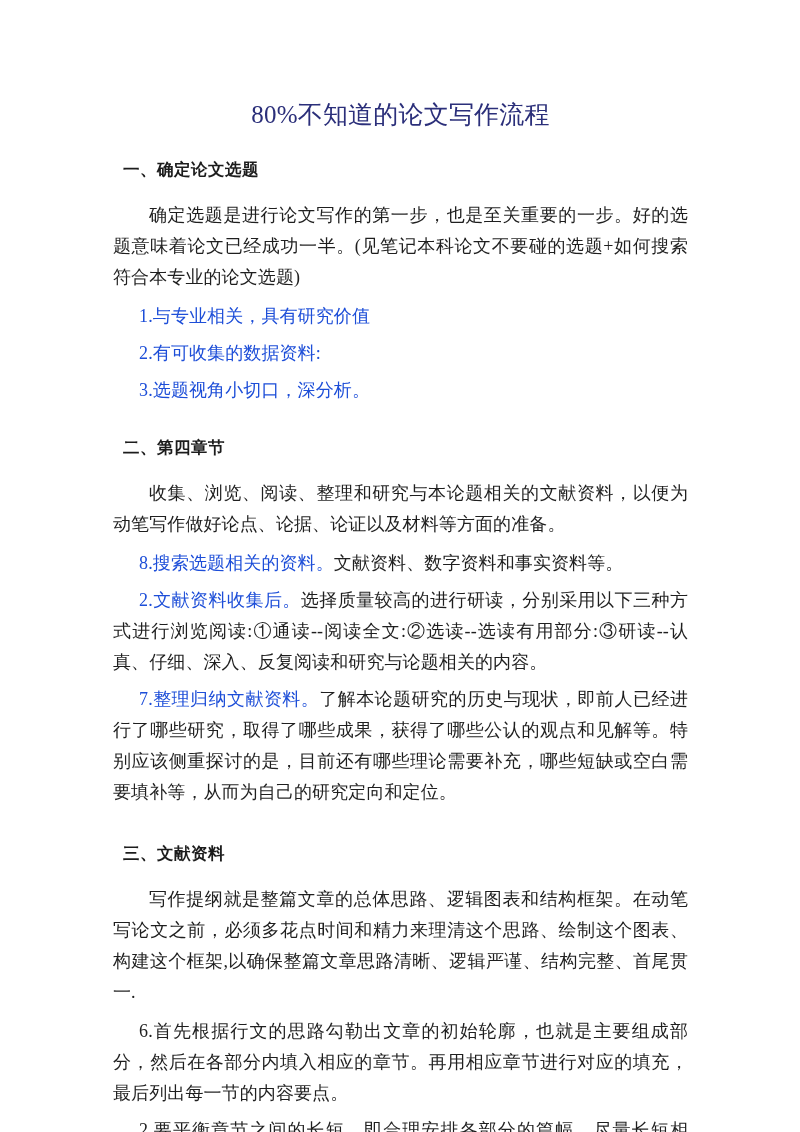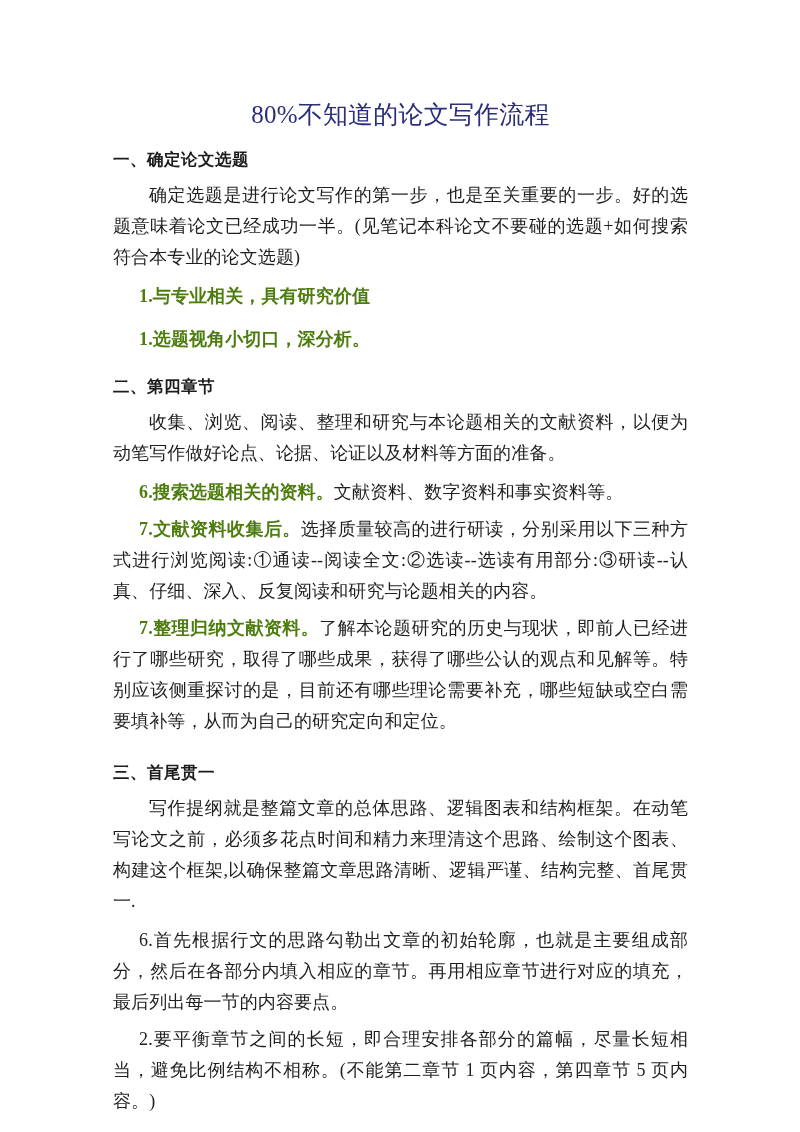--- a/index.html
+++ b/index.html
@@ -48,21 +48,21 @@
 
   .section {
     margin: 0;
   }
 
   .sec-heading {
     font-family: "Liberation Sans", "DejaVu Sans", sans-serif;
     font-size: 16.5px;
     font-weight: 700;
     color: #1c1c1c;
-    margin: 0;
+    margin: 10px;
     padding: 0;
     line-height: 30px;
     letter-spacing: 0.5px;
   }
 
   .para {
     font-size: 18px;
     line-height: 31px;
     margin: 0;
     text-align: justify;
@@ -73,22 +73,21 @@
 
   .para.indent {
     text-indent: 2em;
   }
 
   .para.hang {
     text-indent: 1.45em;
   }
 
   .red {
-    color: #4d7c0f;
-    font-weight: bold;
+    color: #1d4ed8;
   }
 
   .sp-6  { height: 6px; }
   .sp-8  { height: 8px; }
   .sp-12 { height: 12px; }
   .sp-16 { height: 16px; }
   .sp-20 { height: 20px; }
 </style>
 </head>
 <body>
@@ -102,50 +101,53 @@
 
     <div class="section">
       <h2 class="sec-heading">一、确定论文选题</h2>
       <div class="sp-6"></div>
       <p class="para indent">确定选题是进行论文写作的第一步，也是至关重要的一步。好的选题意味着论文已经成功一半。(见笔记本科论文不要碰的选题+如何搜索符合本专业的论文选题)</p>
       <div class="sp-8"></div>
       <p class="para hang">
         <span class="red">1.与专业相关，具有研究价值</span><span></span>
       </p>
       <div class="sp-6"></div>
+      <p class="para hang">
+        <span class="red">2.有可收集的数据资料:</span><span></span>
+      </p>
       <div class="sp-6"></div>
       <p class="para hang">
-        <span class="red">1.选题视角小切口，深分析。</span><span></span>
+        <span class="red">3.选题视角小切口，深分析。</span><span></span>
       </p>
     </div>
 
     <div class="sp-16"></div>
 
     <div class="section">
       <h2 class="sec-heading">二、第四章节</h2>
       <div class="sp-6"></div>
       <p class="para indent">收集、浏览、阅读、整理和研究与本论题相关的文献资料，以便为动笔写作做好论点、论据、论证以及材料等方面的准备。</p>
       <div class="sp-8"></div>
       <p class="para hang">
-        <span class="red">6.搜索选题相关的资料。</span><span>文献资料、数字资料和事实资料等。</span>
+        <span class="red">8.搜索选题相关的资料。</span><span>文献资料、数字资料和事实资料等。</span>
       </p>
       <div class="sp-6"></div>
       <p class="para hang">
-        <span class="red">7.文献资料收集后。</span><span>选择质量较高的进行研读，分别采用以下三种方式进行浏览阅读:①通读--阅读全文:②选读--选读有用部分:③研读--认真、仔细、深入、反复阅读和研究与论题相关的内容。</span>
+        <span class="red">2.文献资料收集后。</span><span>选择质量较高的进行研读，分别采用以下三种方式进行浏览阅读:①通读--阅读全文:②选读--选读有用部分:③研读--认真、仔细、深入、反复阅读和研究与论题相关的内容。</span>
       </p>
       <div class="sp-6"></div>
       <p class="para hang">
         <span class="red">7.整理归纳文献资料。</span><span>了解本论题研究的历史与现状，即前人已经进行了哪些研究，取得了哪些成果，获得了哪些公认的观点和见解等。特别应该侧重探讨的是，目前还有哪些理论需要补充，哪些短缺或空白需要填补等，从而为自己的研究定向和定位。</span>
       </p>
     </div>
 
     <div class="sp-20"></div>
 
     <div class="section">
-      <h2 class="sec-heading">三、首尾贯一</h2>
+      <h2 class="sec-heading">三、文献资料</h2>
       <div class="sp-6"></div>
       <p class="para indent">写作提纲就是整篇文章的总体思路、逻辑图表和结构框架。在动笔写论文之前，必须多花点时间和精力来理清这个思路、绘制这个图表、构建这个框架,以确保整篇文章思路清晰、逻辑严谨、结构完整、首尾贯一.</p>
       <div class="sp-8"></div>
       <p class="para hang">
         <span class="red"></span><span>6.首先根据行文的思路勾勒出文章的初始轮廓，也就是主要组成部分，然后在各部分内填入相应的章节。再用相应章节进行对应的填充，最后列出每一节的内容要点。</span>
       </p>
       <div class="sp-6"></div>
       <p class="para hang">
         <span class="red"></span><span>2.要平衡章节之间的长短，即合理安排各部分的篇幅，尽量长短相当，避免比例结构不相称。(不能第二章节 1 页内容，第四章节 5 页内容。)</span>
       </p>

